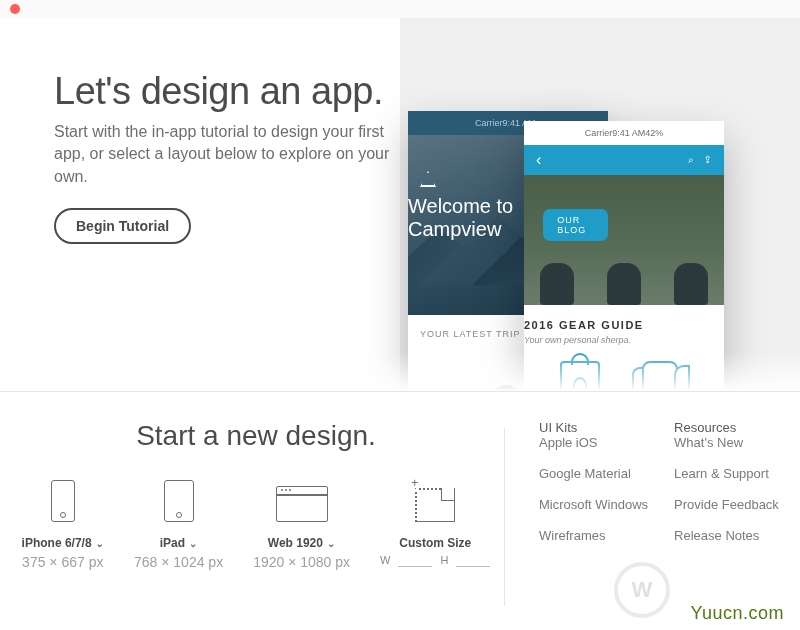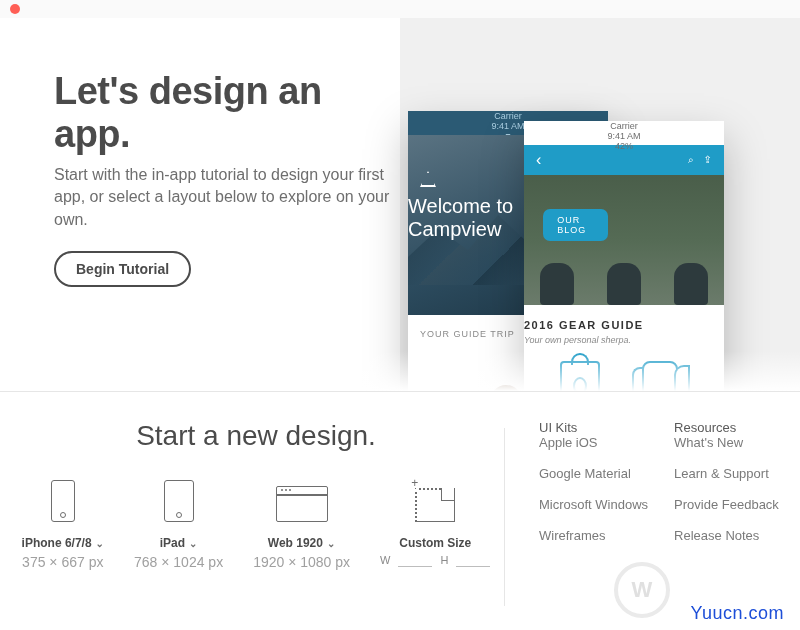--- a/index.html
+++ b/index.html
@@ -36,21 +36,21 @@
       background:linear-gradient(to top, #fff, transparent);
     }
     .hero-text {
       position: absolute;
       left: 54px;
       top: 52px;
       width: 340px;
     }
     .hero-text h1 {
       font-size: 38px;
-      font-weight: 700;
+      font-weight: 400;
       color: #4b4b4b;
       letter-spacing: -0.5px;
     }
     .hero-text p {
       margin-top: 8px;
       font-size: 16px;
       font-weight: 300;
       line-height: 1.4;
       color: #6e6e6e;
     }
@@ -74,24 +74,23 @@
       background: #fff;
       box-shadow: 0 18px 40px rgba(0,0,0,0.25);
       overflow: hidden;
       font-size: 10px;
       color: #fff;
     }
     .phone.back { left: 408px; bottom: -40px; }
     .phone.front { left: 524px; bottom: -50px; }
     .statusbar {
       height: 24px;
-      display: flex; justify-content: flex-start; align-items: center;
+      display: flex; justify-content: center; align-items: center;
       padding: 0 8px;
       font-size: 9px;
-      flex-direction: column;
     }
     .back .statusbar { background:#2b5a74; color:#aacde0;}
     .back .hero {
       height: 180px;
       background: linear-gradient(160deg,#5a7382 0%,#2c4b5e 60%,#1d3645 100%);
       display: flex; justify-content: flex-end; align-items: center;
       padding-bottom: 14px;
       position:relative;
     }
     .back .hero::before{
@@ -156,21 +155,21 @@
     .p-cross{position:absolute;left:-4px;top:-12px;color:#6e6e6e;font-size:12px;}
     .preset .label{margin-top:14px;font-size:12px;font-weight:700;color:#4b4b4b;display:flex;align-items:center;gap:4px;}
     .chev{font-size:10px;color:#6e6e6e;}
     .preset .dim{font-size:14px;color:#a0a0a0;margin-top:4px;}
     .wh{font-size:11px;color:#8a8a8a;margin-top:4px;display:flex;gap:8px;}
     .wh input{width:34px;border:none;border-bottom:1px solid #bdbdbd;font-size:11px;text-align:center;outline:none;}
     .divider{width:1px;background:#e6e6e6;margin:8px 0 24px 0;}
     .linkcols{display:flex;gap:26px;padding-left:34px;}
     .linkcol h4{font-size:13px;font-weight:400;color:#5a5a5a;}
     .linkcol a{display:block;font-size:13px;color:#7a7a7a;margin-bottom:16px;text-decoration:none;cursor:pointer;}
-    .watermark{position:absolute;right:16px;bottom:6px;font-size:18px;color:#1d4ed8;font-weight:300;letter-spacing:0.5px;}
+    .watermark{position:absolute;right:16px;bottom:6px;font-size:18px;color:#4d7c0f;font-weight:300;letter-spacing:0.5px;}
     .wm-badge{position:absolute;right:130px;bottom:12px;width:56px;height:56px;border:4px solid #eaeaea;border-radius:50%;display:flex;align-items:center;justify-content:center;color:#e0e0e0;font-size:22px;font-weight:700;}
   </style>
 </head>
 <body>
 
 <div class="titlebar">
   <div class="tl-dot close"></div>
 </div>
 
 <div class="top">
@@ -184,21 +183,21 @@
     <div class="statusbar">
       <span>Carrier</span>
       <span>9:41 AM</span>
       <span>■</span>
     </div>
     <div class="hero">
       <div class="logo"></div>
       <div class="welcome">Welcome to Campview</div>
       <div class="blogbtn">OUR BLOG</div>
     </div>
-    <div class="latest">YOUR GUIDE TRIP</div>
+    <div class="latest">YOUR LATEST TRIP</div>
     <div class="avatar"></div>
   </div>
 
   <div class="phone front">
     <div class="statusbar">
       <span>Carrier</span>
       <span>9:41 AM</span>
       <span>42%</span>
     </div>
     <div class="navbar">

